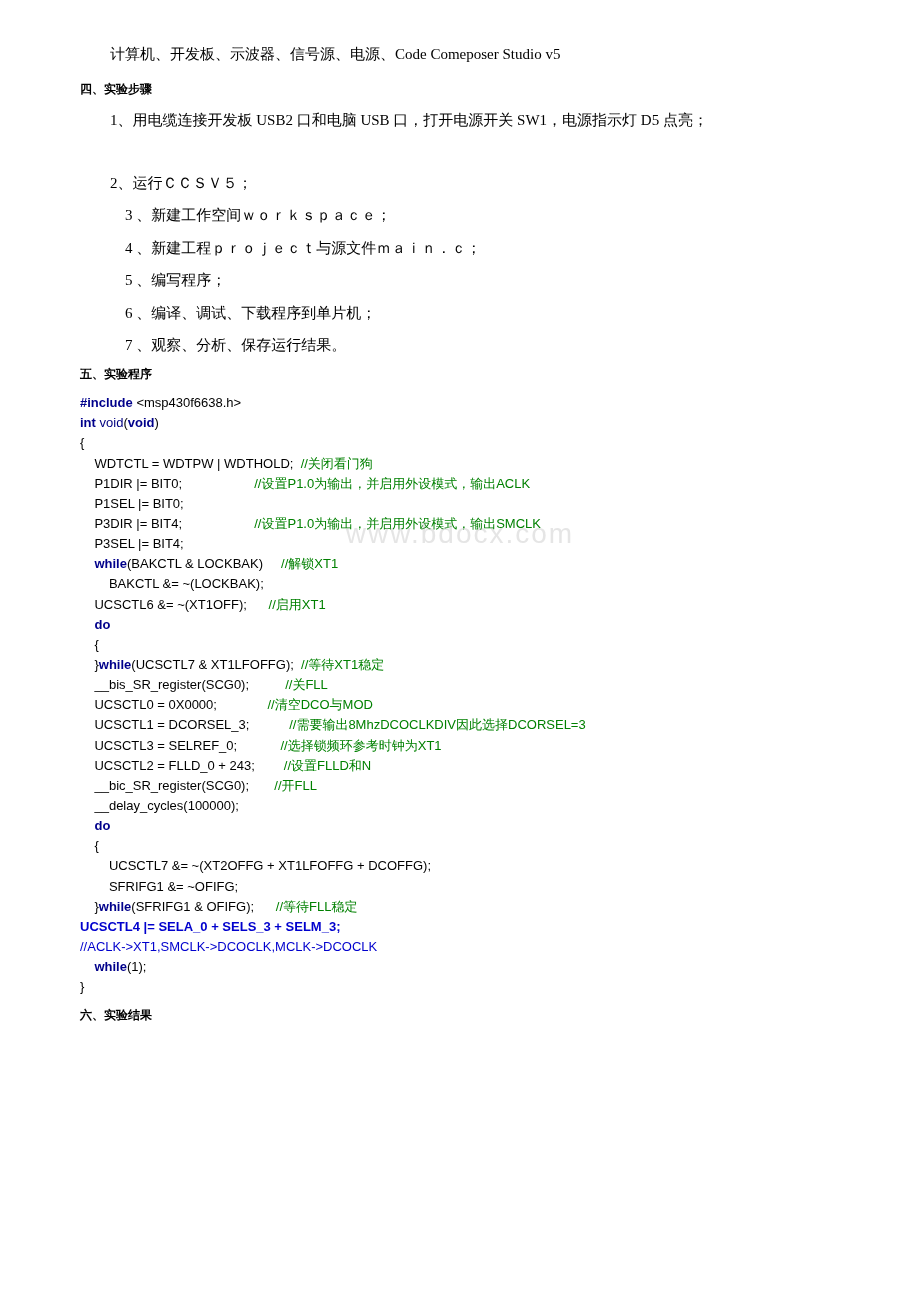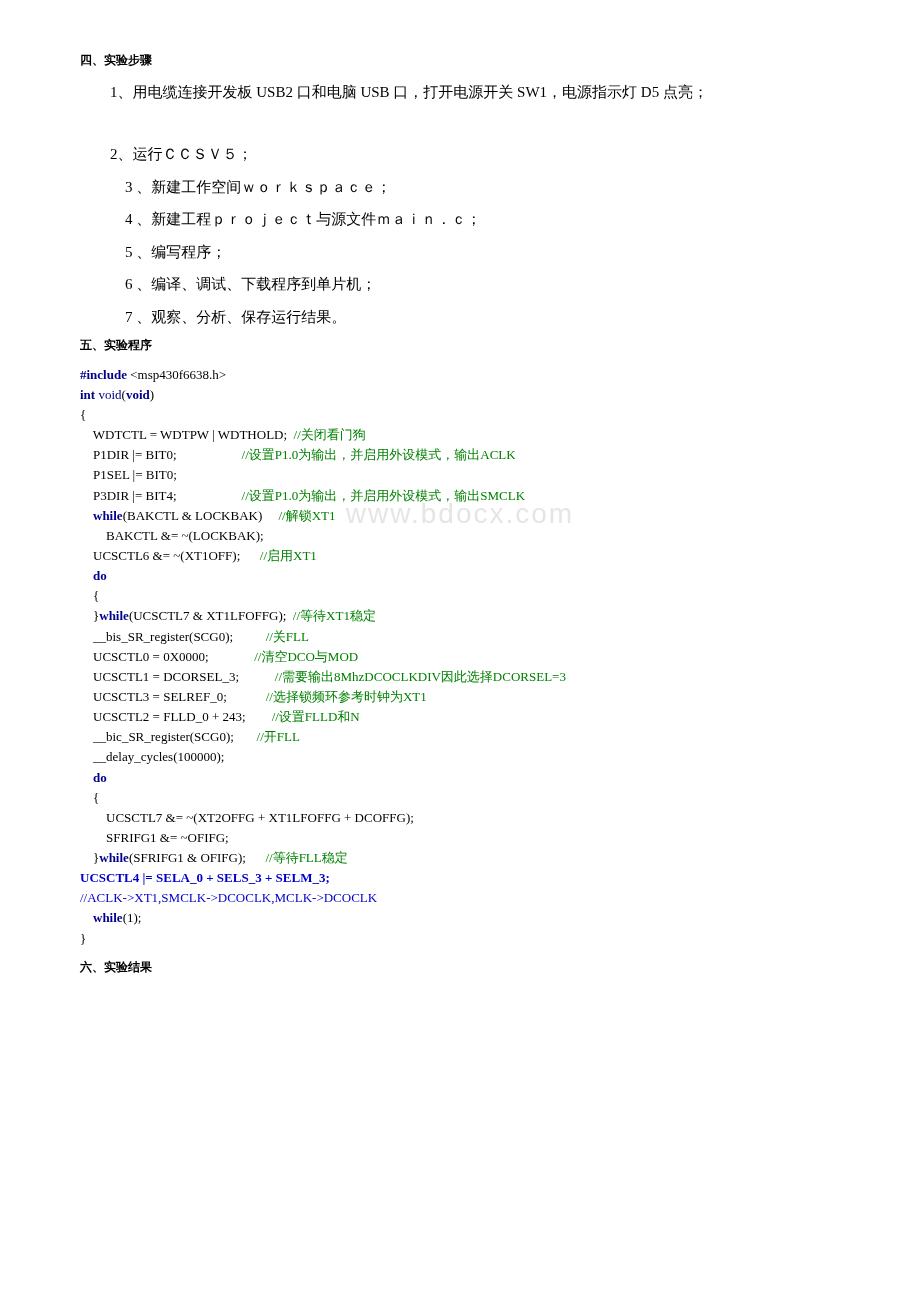--- a/index.html
+++ b/index.html
@@ -50,21 +50,21 @@
       font-size: 28px;
       color: rgba(180,180,180,0.35);
       font-family: Arial, sans-serif;
       white-space: nowrap;
       pointer-events: none;
       z-index: 100;
       letter-spacing: 2px;
       text-align: right;
     }
     .code-block {
-      font-family: Liberation Serif, serif;
+      font-family: Liberation Sans, sans-serif;
       font-size: 13px;
       line-height: 1.55;
       margin-top: 8px;
       margin-bottom: 8px;
       color: #000;
       position: relative;
     }
     .code-line {
       display: block;
       white-space: pre;
@@ -79,20 +79,21 @@
     .page-wrapper {
       position: relative;
     }
   </style>
 </head>
 <body>
 
 <div class="page-wrapper">
   <div class="watermark">www.bdocx.com</div>
 
+  <p class="section-text indent1">计算机、开发板、示波器、信号源、电源、Code Comeposer Studio v5</p>
 
   <p class="section-heading">四、实验步骤</p>
 
   <p class="section-text indent1">1、用电缆连接开发板 USB2 口和电脑 USB 口，打开电源开关 SW1，电源指示灯 D5 点亮；</p>
   <p class="section-text indent2">2、运行ＣＣＳＶ５；</p>
   <p class="section-text indent3">3 、新建工作空间ｗｏｒｋｓｐａｃｅ；</p>
   <p class="section-text indent3">4 、新建工程ｐｒｏｊｅｃｔ与源文件ｍａｉｎ．ｃ；</p>
   <p class="section-text indent3">5 、编写程序；</p>
   <p class="section-text indent3">6 、编译、调试、下载程序到单片机；</p>
   <p class="section-text indent3">7 、观察、分析、保存运行结果。</p>
@@ -100,20 +101,21 @@
   <p class="section-heading" style="margin-top:0;">五、实验程序</p>
 
   <div class="code-block">
 <span class="code-line"><span class="pp">#include</span> <span class="nm">&lt;msp430f6638.h&gt;</span></span>
 <span class="code-line"><span class="kw">int</span> <span class="fn">void</span><span class="nm">(</span><span class="kw">void</span><span class="nm">)</span></span>
 <span class="code-line"><span class="nm">{</span></span>
 <span class="code-line"><span class="nm">    WDTCTL = WDTPW | WDTHOLD;  </span><span class="cm">//关闭看门狗</span></span>
 <span class="code-line"><span class="nm">    P1DIR |= BIT0;                    </span><span class="cm">//设置P1.0为输出，并启用外设模式，输出ACLK</span></span>
 <span class="code-line"><span class="nm">    P1SEL |= BIT0;</span></span>
 <span class="code-line"><span class="nm">    P3DIR |= BIT4;                    </span><span class="cm">//设置P1.0为输出，并启用外设模式，输出SMCLK</span></span>
+<span class="code-line"><span class="nm">    P3SEL |= BIT4;</span></span>
 <span class="code-line"><span class="nm">    </span><span class="kw">while</span><span class="nm">(BAKCTL &amp; LOCKBAK)     </span><span class="cm">//解锁XT1</span></span>
 <span class="code-line"><span class="nm">        BAKCTL &amp;= ~(LOCKBAK);</span></span>
 <span class="code-line"><span class="nm">    UCSCTL6 &amp;= ~(XT1OFF);      </span><span class="cm">//启用XT1</span></span>
 <span class="code-line"><span class="nm">    </span><span class="kw">do</span></span>
 <span class="code-line"><span class="nm">    {</span></span>
 <span class="code-line"><span class="nm">    }</span><span class="kw">while</span><span class="nm">(UCSCTL7 &amp; XT1LFOFFG);  </span><span class="cm">//等待XT1稳定</span></span>
 <span class="code-line"></span>
 <span class="code-line"><span class="nm">    __bis_SR_register(SCG0);          </span><span class="cm">//关FLL</span></span>
 <span class="code-line"><span class="nm">    UCSCTL0 = 0X0000;              </span><span class="cm">//清空DCO与MOD</span></span>
 <span class="code-line"><span class="nm">    UCSCTL1 = DCORSEL_3;           </span><span class="cm">//需要输出8MhzDCOCLKDIV因此选择DCORSEL=3</span></span>

